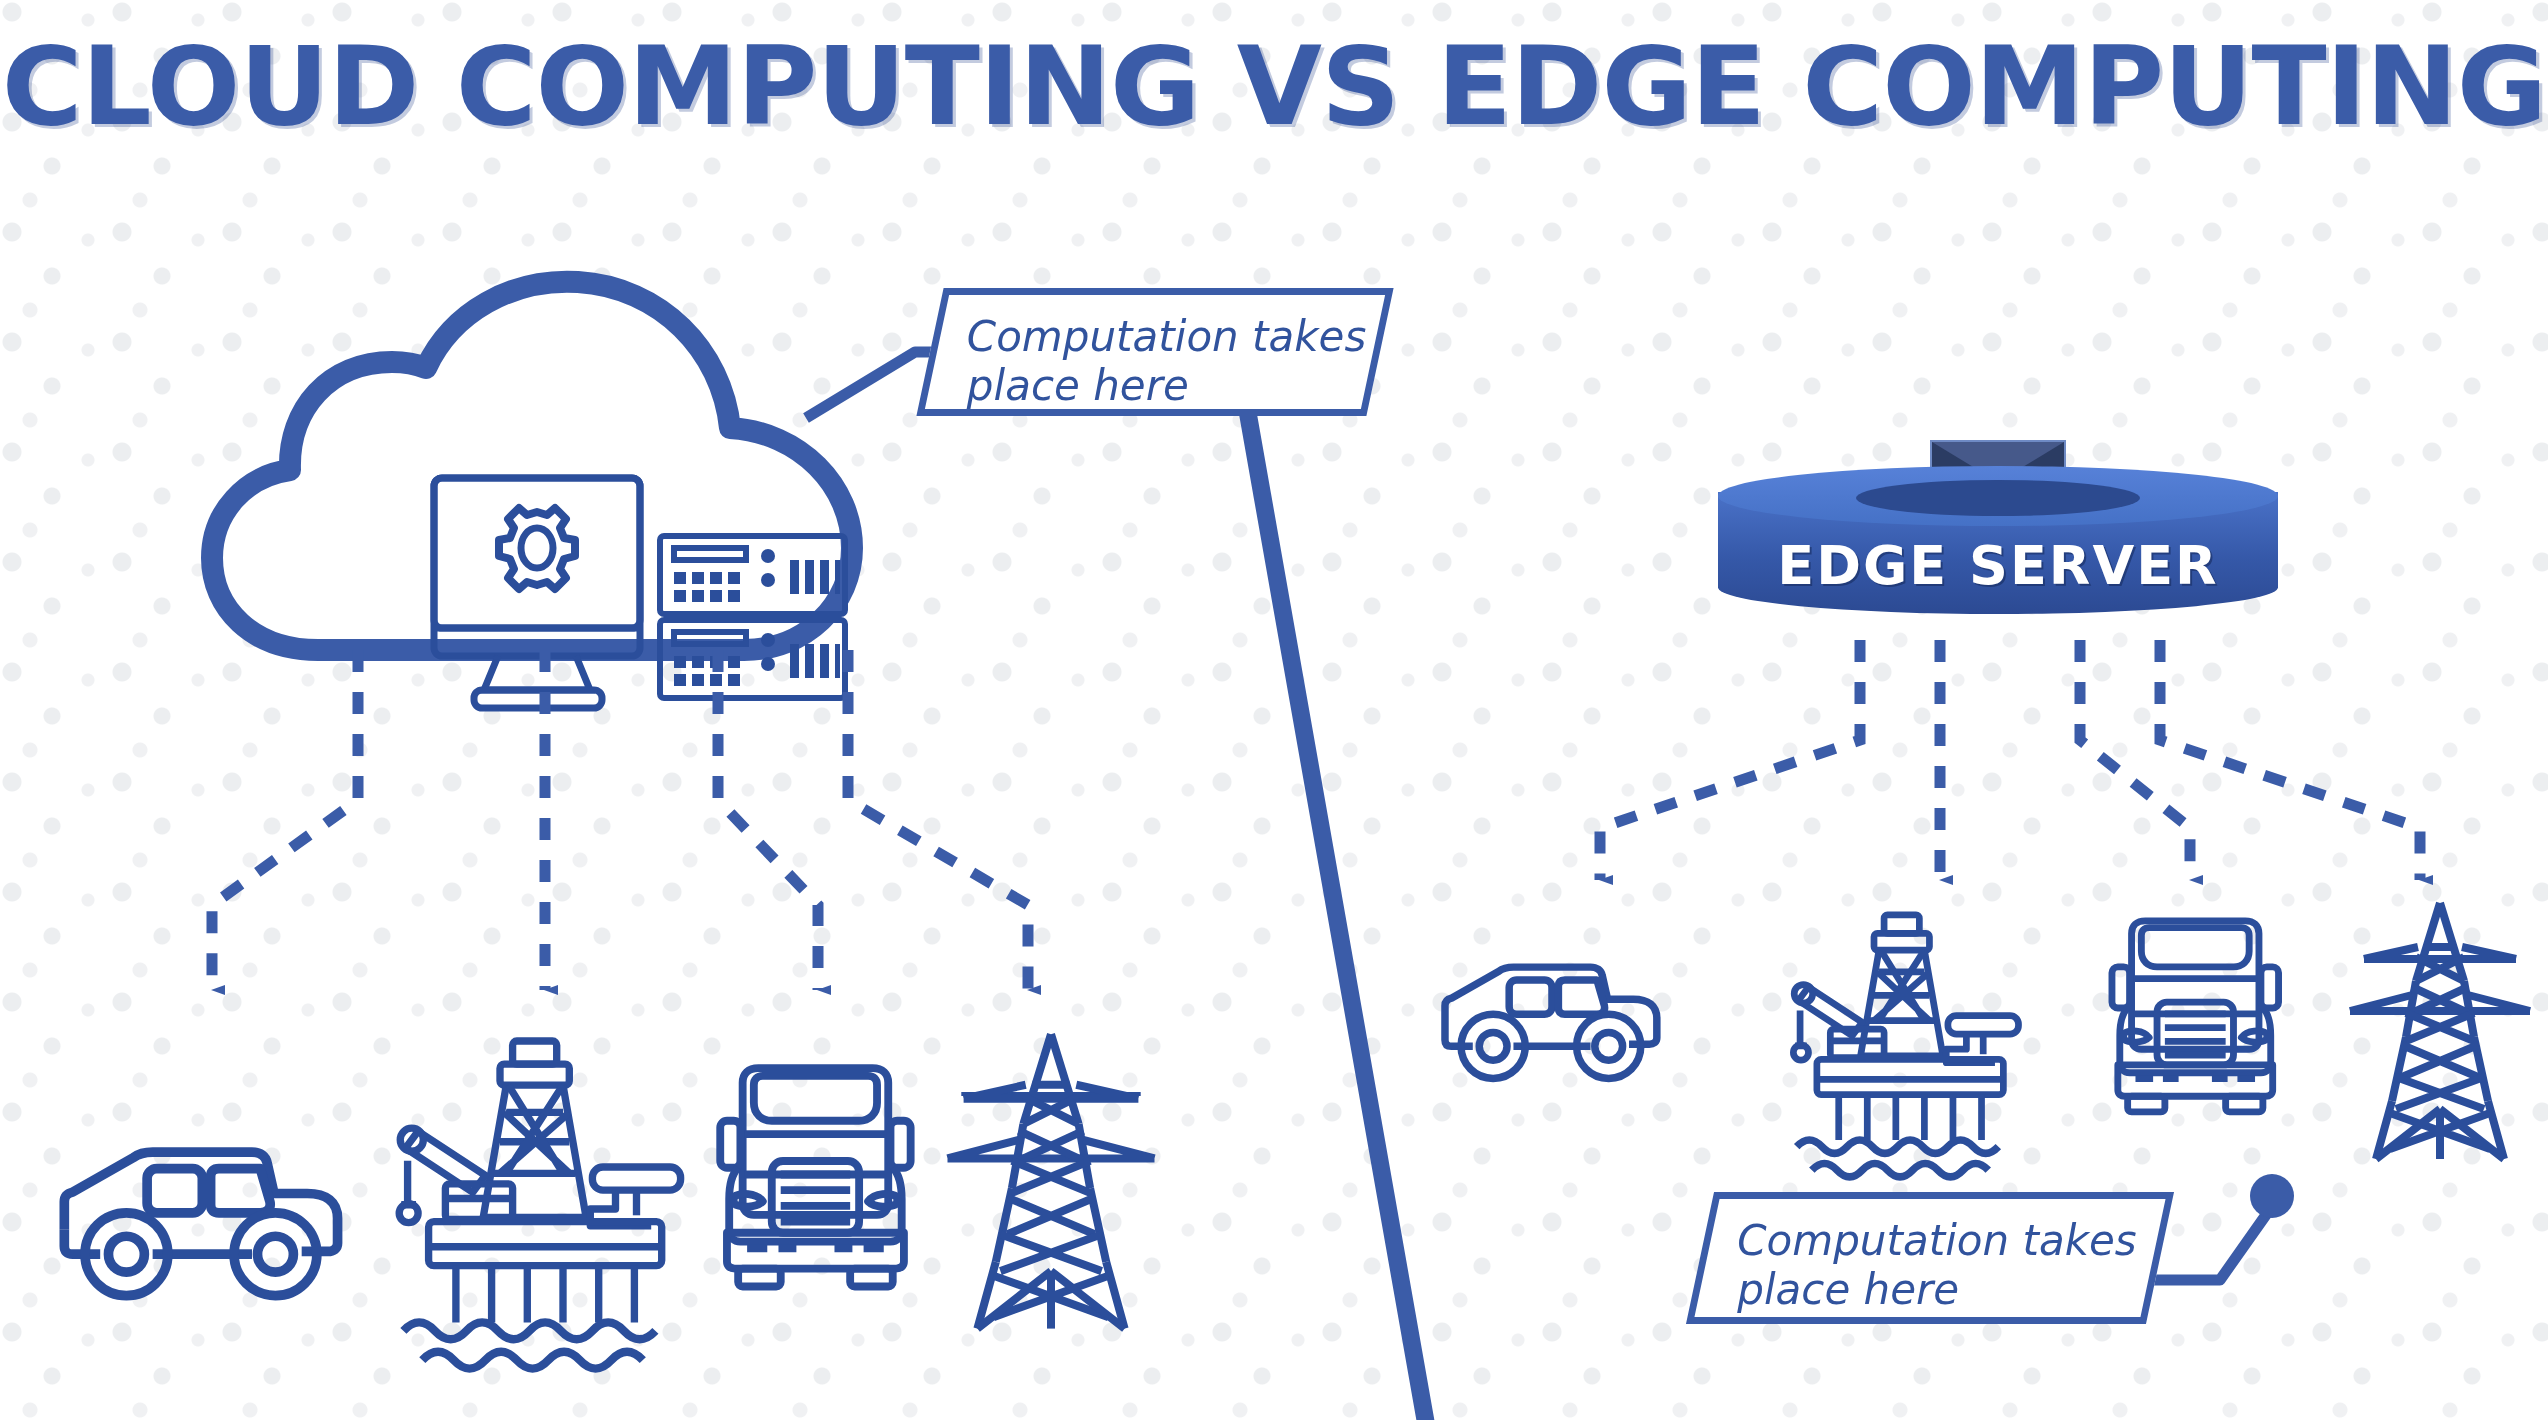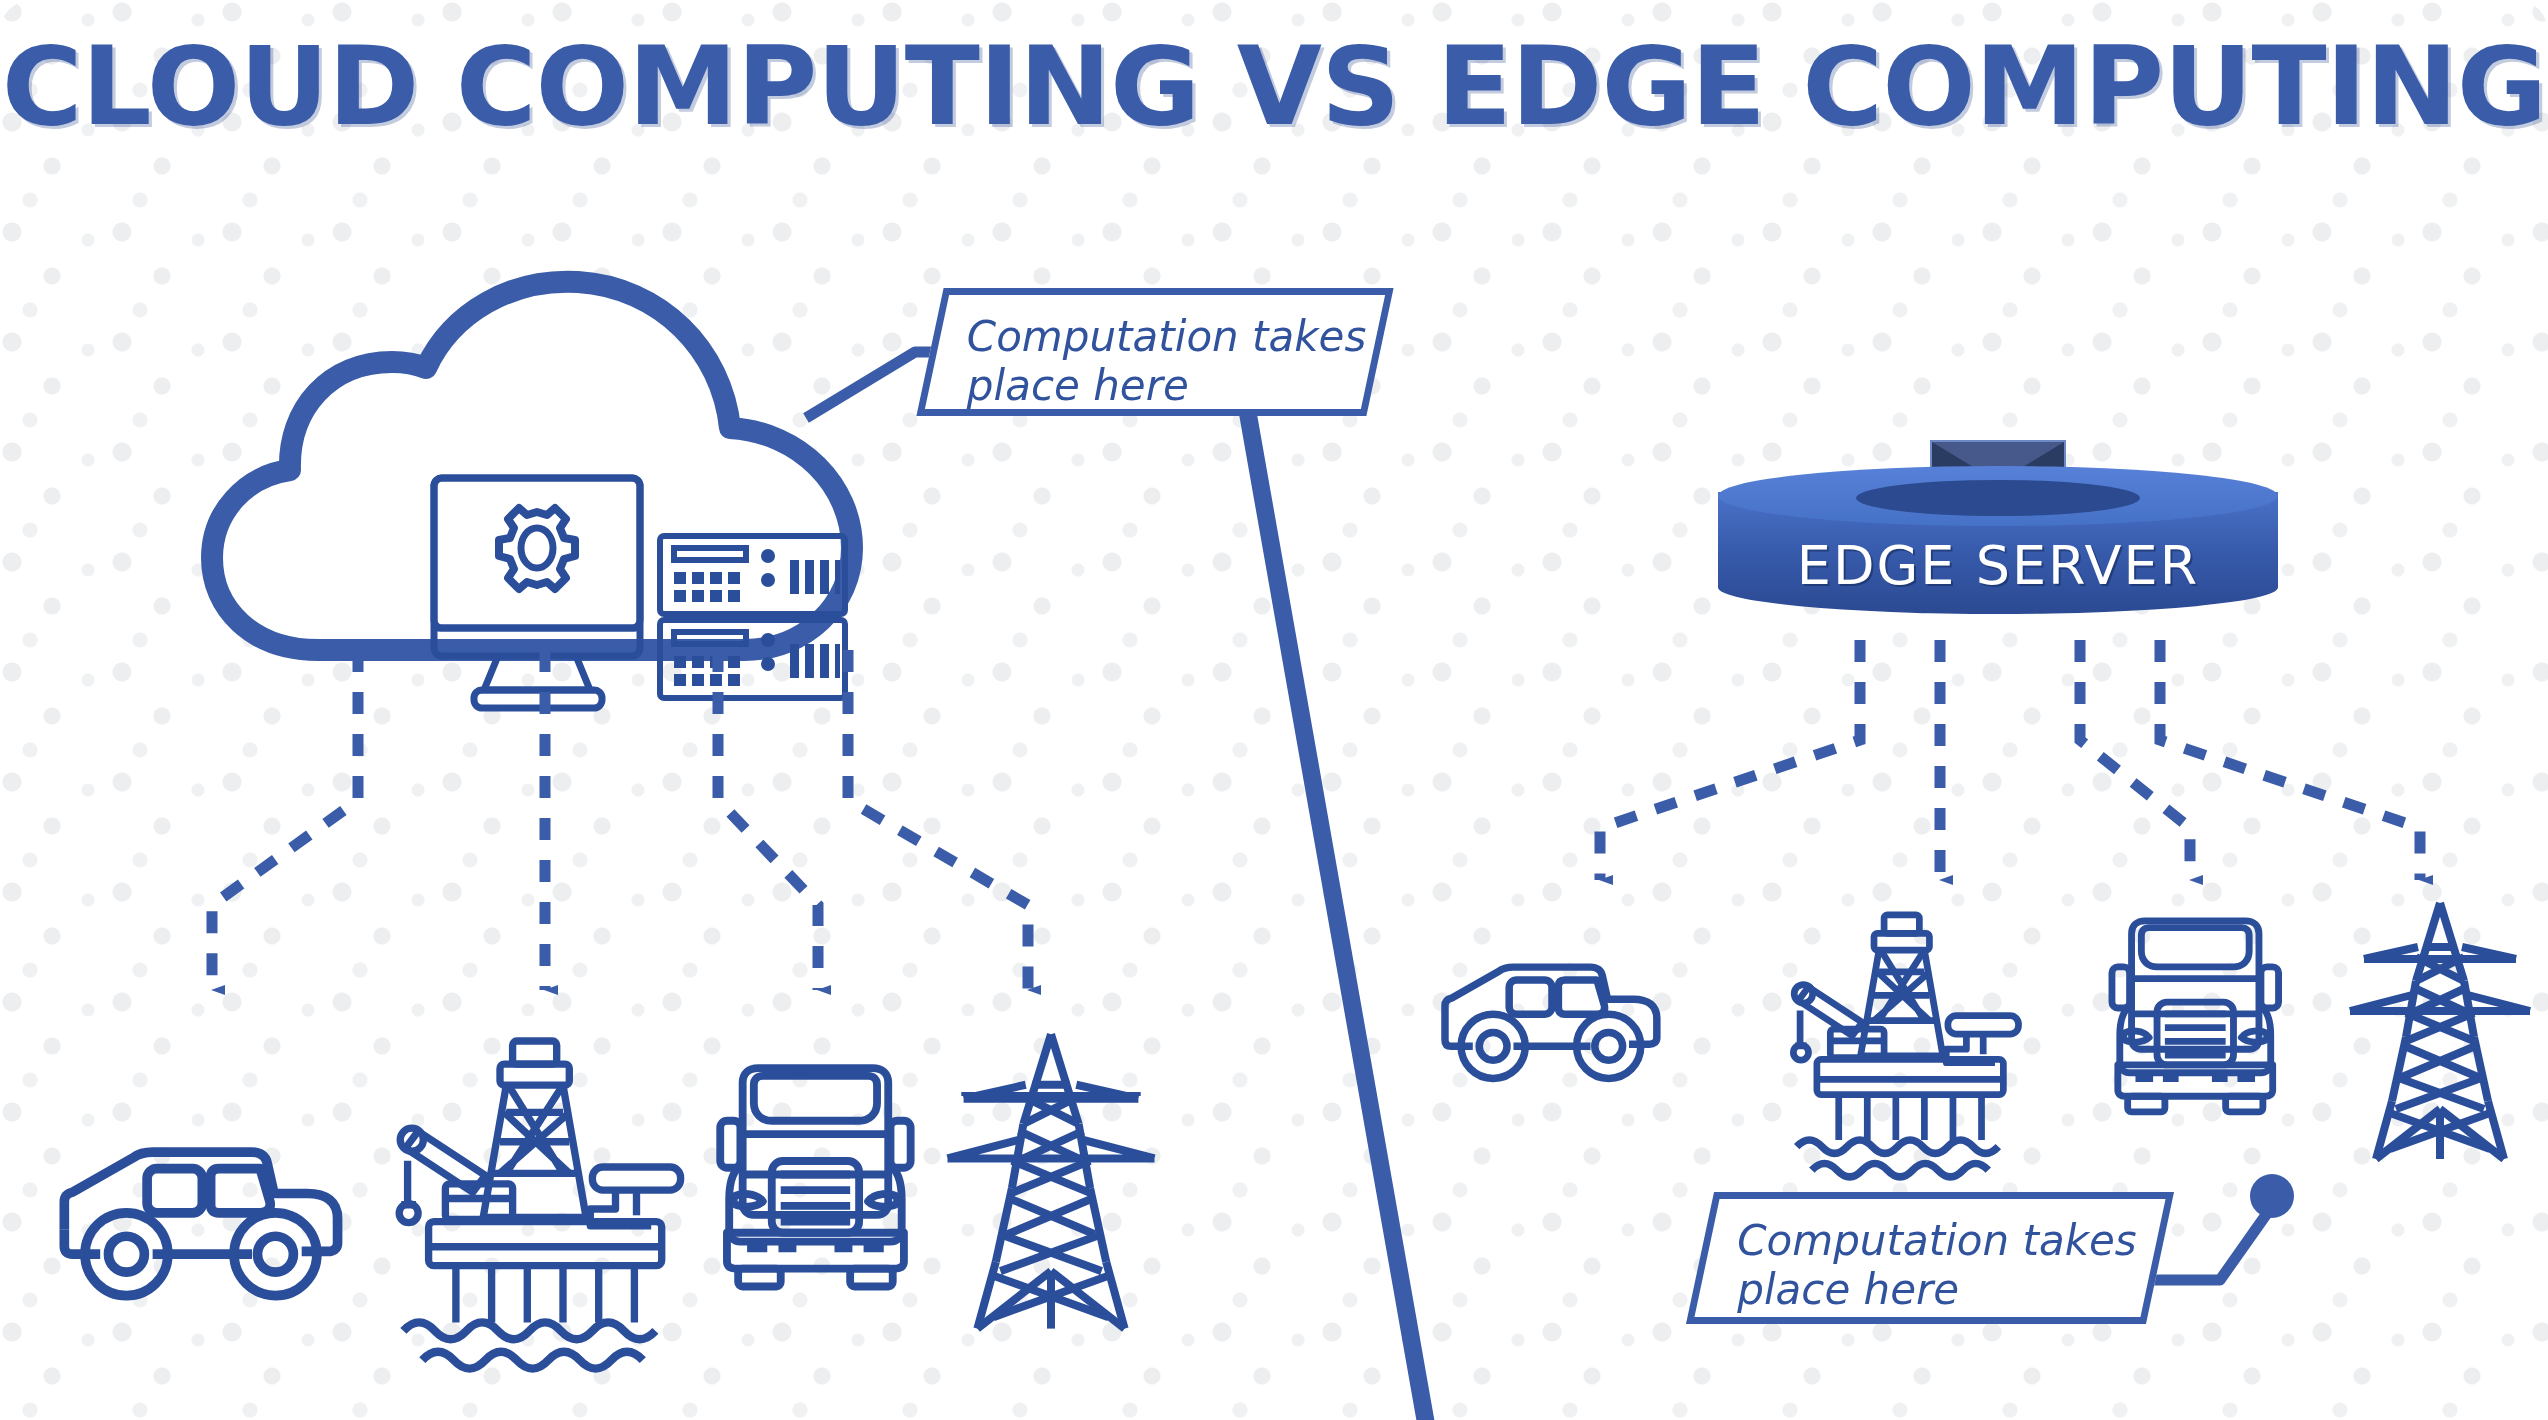--- a/index.html
+++ b/index.html
@@ -13,21 +13,20 @@
     position:relative;
     width:2548px;height:1420px;
     background-color:#ffffff;
     background-image:
       radial-gradient(circle at 12px 12px, #eceef0 9px, transparent 10px),
       radial-gradient(circle at 52px 56px, #eceef0 8px, transparent 9px),
       radial-gradient(circle at 88px 20px, #f0f1f3 6px, transparent 7px),
       radial-gradient(circle at 30px 90px, #f0f1f3 7px, transparent 8px);
     background-size:110px 110px,110px 110px,110px 110px,110px 110px;
     overflow:hidden;
-    border-radius:32px;
   }
 
   
   #title{
     position:absolute;
     top:24px; left:0; width:2548px;
     text-align:center;
     font-family:"DejaVu Sans", sans-serif;
     font-weight:bold;
     font-size:108px;
@@ -108,21 +107,21 @@
     position:absolute; left:0; top:0;
     width:0;height:0;
     border-left:66px solid transparent;
     border-right:66px solid transparent;
     border-top:40px solid #46598A;
   }
   #edge-label{
     position:absolute; left:0; top:68px;
     width:560px; text-align:center;
     font-family:"DejaVu Sans", sans-serif;
-    font-weight:normal; font-size:54px;
+    font-weight:bold; font-size:54px;
     letter-spacing:2px;
     color:#ffffff;
     text-shadow:2px 2px 0 rgba(20,40,90,.55);
   }
 
   .svg-layer{position:absolute;left:0;top:0;width:2548px;height:1420px;pointer-events:none;}
 </style>
 </head>
 <body>
 

